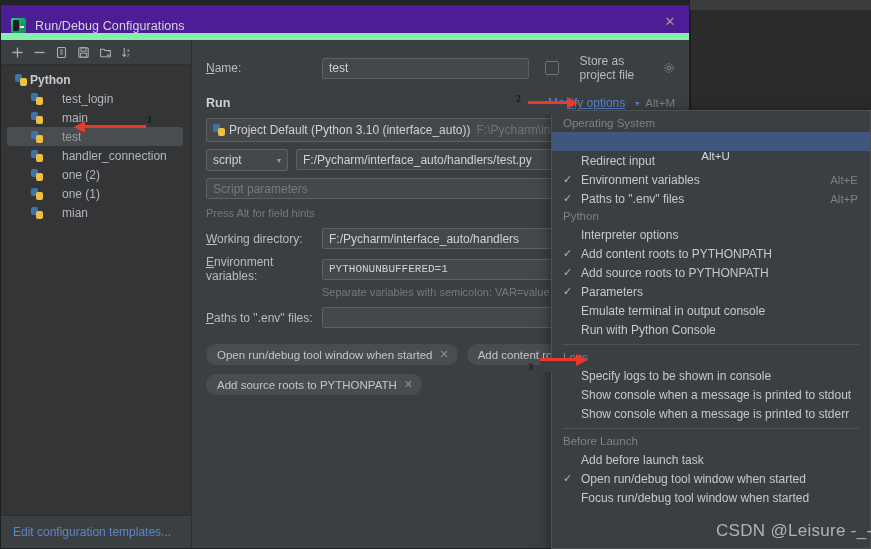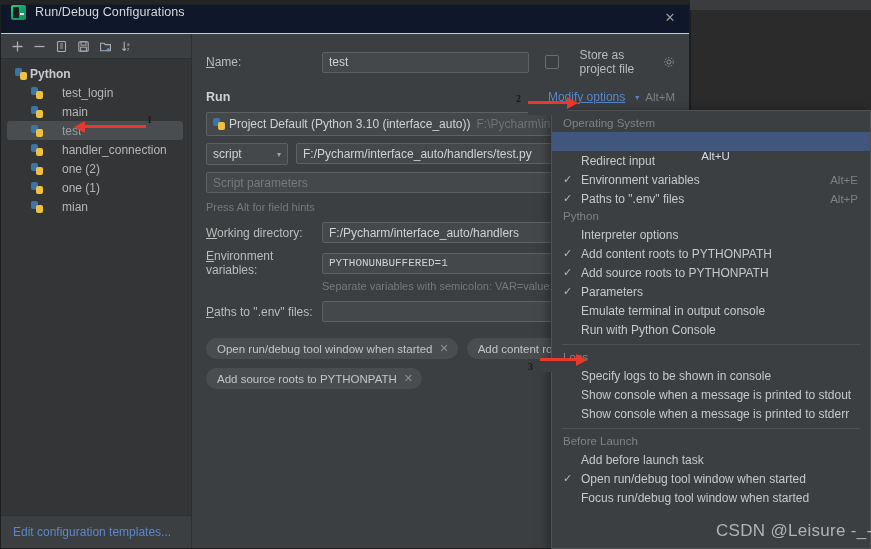--- a/index.html
+++ b/index.html
@@ -19,23 +19,23 @@
   .behind-right{position:absolute;left:690px;top:0;width:181px;height:549px;background:#2b2b2b;border-left:1px solid #1c1d1f;}
 
   
   .dialog{
     position:absolute;left:0;top:4px;width:690px;height:545px;
     background:#3c3f41;border:1px solid #1e1f21;
     box-sizing:border-box;
     display:flex;flex-direction:column;
   }
   .titlebar{
-    height:28px;flex:0 0 28px;background:#0f172a;
-    display:flex;align-items:flex-start;padding:0 6px 0 10px;
-    border-bottom:1px solid #86efac;
+    height:28px;flex:0 0 28px;background:#4c1d95;
+    display:flex;align-items:flex-end;padding:0 6px 0 10px;
+    border-bottom:7px solid #86efac;
   }
   .title-icon{
     width:15px;height:15px;margin-right:9px;flex:0 0 15px;position:relative;
   }
   .title-icon .sq1{position:absolute;left:0;top:0;width:15px;height:15px;border-radius:2px;
     background:linear-gradient(135deg,#21d789 0%,#0fa36b 50%,#1c8f5c 100%);}
   .title-icon .sq2{position:absolute;left:2px;top:2px;width:6px;height:11px;background:#1b1c1d;border-radius:1px;}
   .title-icon .sq3{position:absolute;left:9px;top:8px;width:4px;height:2px;background:#e8e8e8;}
   .title-text{font-size:12.5px;color:#d6d6d6;letter-spacing:.1px;}
   .titlebar .spacer{flex:1;}

